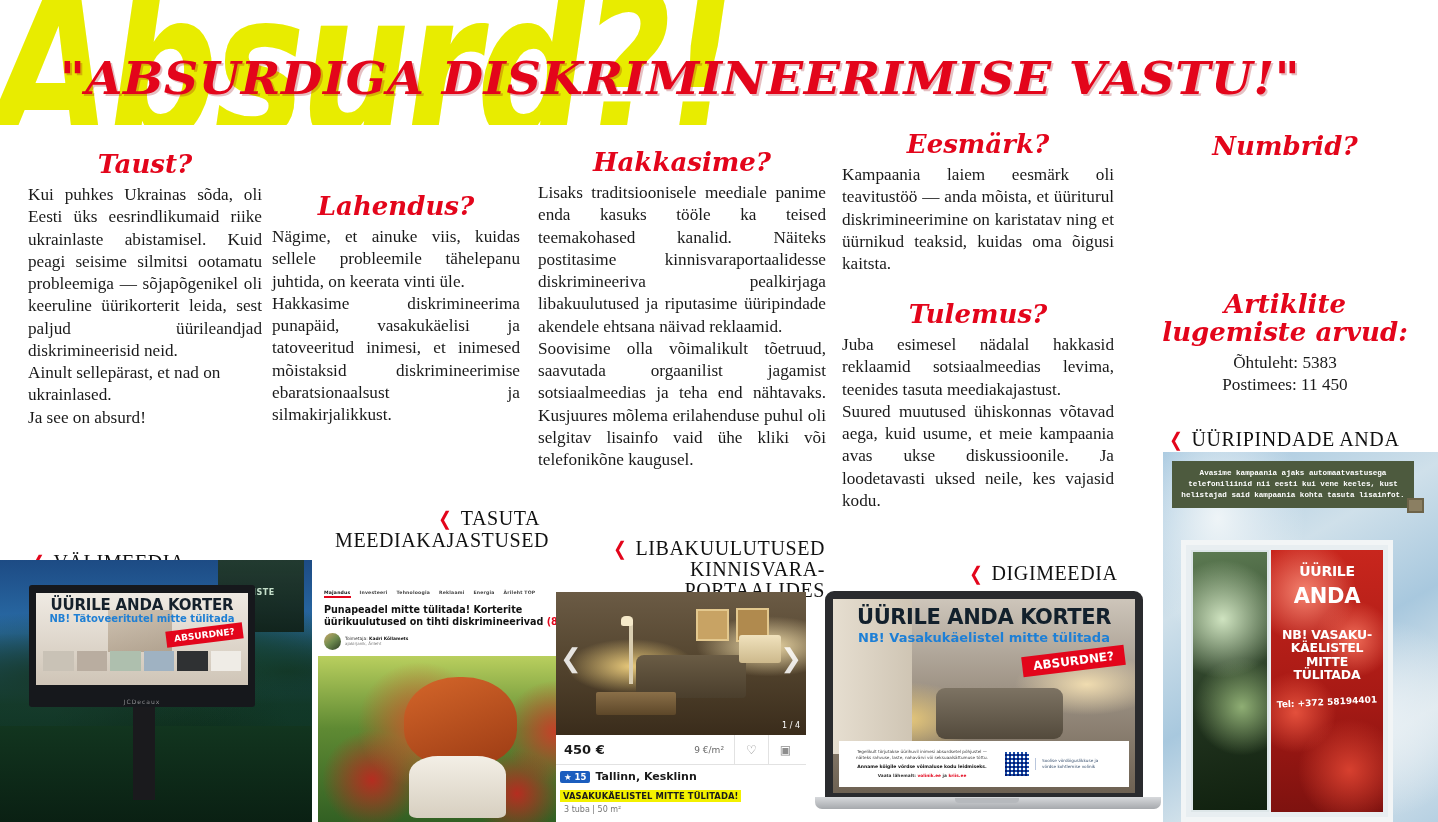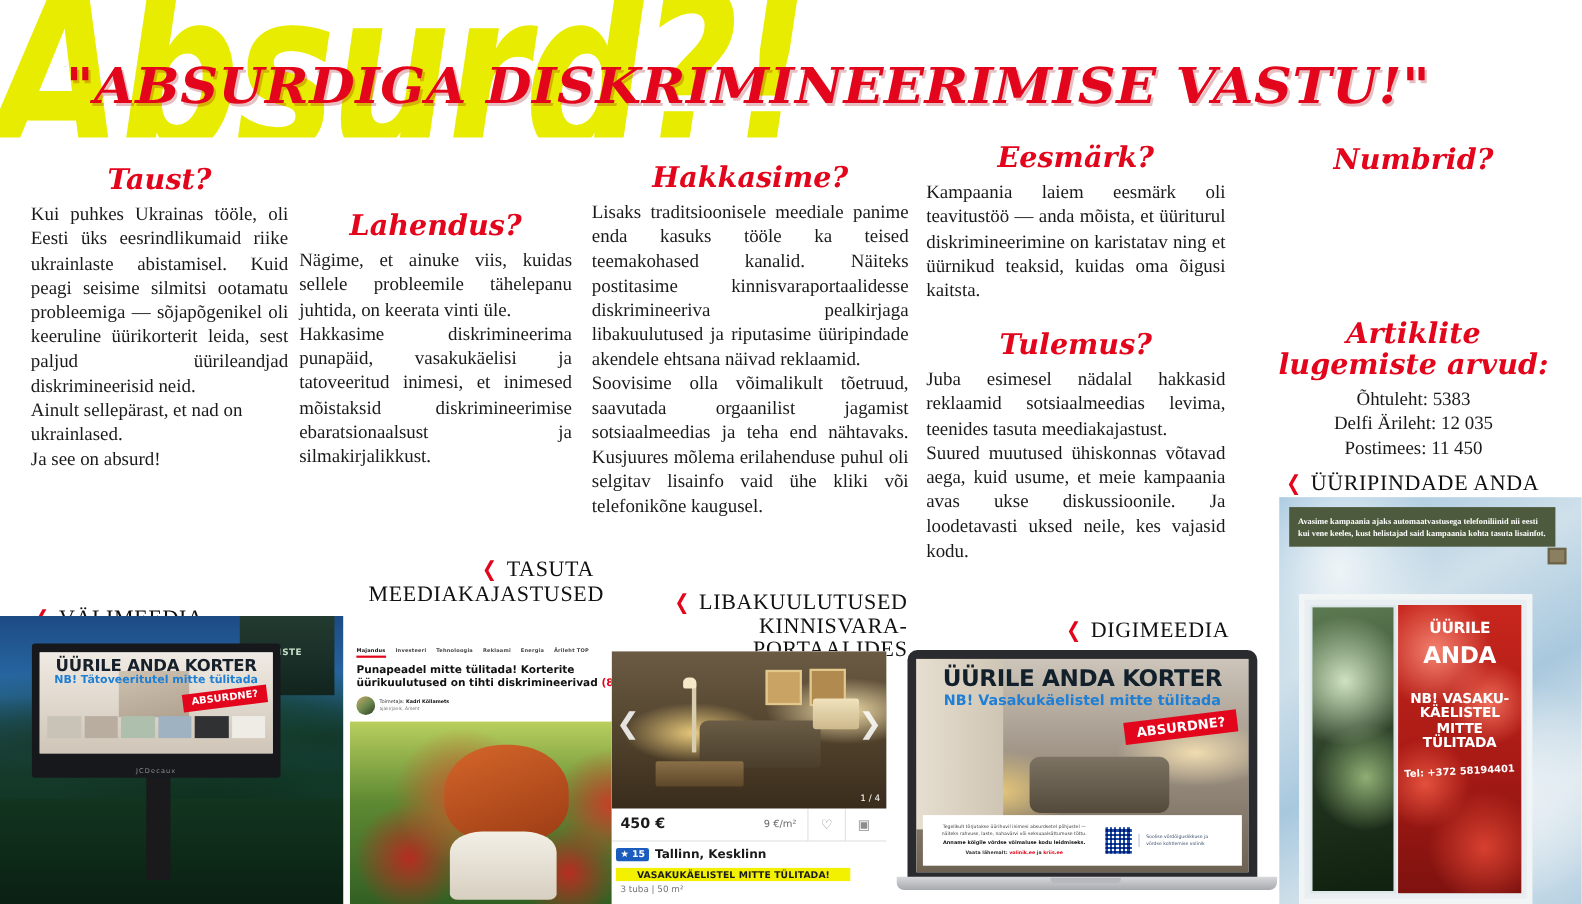--- a/index.html
+++ b/index.html
@@ -191,21 +191,21 @@
     font-size:9px; color:#6a6a6a; padding-right:10px; }
   .ls-ico { width:34px; text-align:center; font-size:12px; color:#8d8d8d;
     border-left:1px solid #e2e2e2; line-height:30px; height:30px; }
   .ls-loc { display:flex; align-items:center; gap:5px; padding:5px 4px 2px 4px; }
   .ls-star { background:#1b5dbe; color:#fff; font-family:"DejaVu Sans",sans-serif;
     font-size:8.5px; font-weight:700; padding:1px 4px; border-radius:2px; }
   .ls-city { font-family:"DejaVu Sans",sans-serif; font-weight:700;
     font-size:11px; color:#1a1a1a; }
   .ls-hl { margin:3px 4px 2px 4px; background:#f3f100; display:inline-block;
     font-family:"DejaVu Sans",sans-serif; font-weight:700; font-size:8.4px;
-    color:#1a1a1a; padding:1px 19px; letter-spacing:.1px; }
+    color:#1a1a1a; padding:1px 3px; letter-spacing:.1px; }
   .ls-meta { padding:1px 8px; font-family:"DejaVu Sans",sans-serif;
     font-size:8px; color:#767676; }
 
   
   #img-laptop { left: 815px; top: 585px; width: 350px; height: 237px; }
   .lt-body { position:absolute; left:10px; top:6px; width:318px; height:210px;
     background:#2a2b2e; border-radius:9px 9px 3px 3px; padding:8px; }
   .lt-base { position:absolute; left:0; top:212px; width:346px; height:12px;
     background:linear-gradient(180deg,#d7d9dc,#a6a9ad); border-radius:0 0 7px 7px; }
   .lt-notch { position:absolute; left:140px; top:213px; width:64px; height:5px;
@@ -246,22 +246,22 @@
 
   
   #img-window { left: 1163px; top: 452px; width: 275px; height: 370px;
     background:
       radial-gradient(ellipse at 20% 18%, #eef4f7 0%, rgba(238,244,247,0) 28%),
       radial-gradient(ellipse at 82% 72%, #e7eff4 0%, rgba(231,239,244,0) 26%),
       linear-gradient(150deg,#9fc3dd 0%, #cfe0ea 32%, #a8c8de 55%, #dfe9ee 78%, #b6d0e2 100%);
   }
   .wn-note { position:absolute; left:9px; top:9px; width:242px;
     background:#4d5a3e; padding:7px 8px; }
-  .wn-note p { font-family:Liberation Serif, serif; font-weight:700;
-    font-size:7.6px; line-height:1.46; color:#fff; }
+  .wn-note p { font-family:Liberation Mono, monospace; font-weight:700;
+    font-size:7.6px; line-height:1.46; color:#fff; text-align:center; }
   .wn-win { position:absolute; left:18px; top:88px; width:212px; height:282px;
     background:#e8eef1; border:5px solid #f2f5f6; }
   .wn-glass { position:absolute; left:5px; top:5px; width:78px; bottom:5px;
     background:
       radial-gradient(circle at 40% 26%, #cfe3c0 0%, rgba(207,227,192,0) 30%),
       radial-gradient(circle at 66% 60%, #8fae74 0%, rgba(143,174,116,0) 30%),
       linear-gradient(170deg,#5c7a52,#22341f 60%, #10210f);
     border:2px solid #dde6e8; }
   .wn-poster { position:absolute; right:5px; top:5px; width:112px; bottom:5px;
     background:
@@ -284,21 +284,21 @@
 <body>
 
 <div class="header">
   <div class="ghost-title">Absurd?!</div>
   <div class="main-title">"ABSURDIGA DISKRIMINEERIMISE VASTU!"</div>
 </div>
 
 <div class="col" id="col-taust">
   <div class="sec-head">Taust?</div>
   <div class="gap"></div>
-  <div class="body-text">Kui puhkes Ukrainas tööle, oli Eesti üks eesrindlikumaid riike ukrainlaste abistamisel. Kuid peagi seisime silmitsi ootamatu probleemiga — sõjapõgenikel oli keeruline üürikorterit leida, sest paljud üürileandjad diskrimineerisid neid.</div>
+  <div class="body-text">Kui puhkes Ukrainas sõda, oli Eesti üks eesrindlikumaid riike ukrainlaste abistamisel. Kuid peagi seisime silmitsi ootamatu probleemiga — sõjapõgenikel oli keeruline üürikorterit leida, sest paljud üürileandjad diskrimineerisid neid.</div>
   <div class="body-text" style="text-align:left;">Ainult sellepärast, et nad on ukrainlased.</div>
   <div class="body-text" style="text-align:left;">Ja see on absurd!</div>
 </div>
 
 <div class="col" id="col-lahendus">
   <div class="sec-head">Lahendus?</div>
   <div class="gap"></div>
   <div class="body-text">Nägime, et ainuke viis, kuidas sellele probleemile tähelepanu juhtida, on keerata vinti üle.</div>
   <div class="body-text">Hakkasime diskrimineerima punapäid, vasakukäelisi ja tatoveeritud inimesi, et inimesed mõistaksid diskrimineerimise ebaratsionaalsust ja silmakirjalikkust.</div>
 </div>
@@ -326,21 +326,20 @@
 <div class="col" id="col-numbrid">
   <div class="sec-head">Numbrid?</div>
   <div class="gap"></div>
 </div>
 
 <div class="col" id="col-artiklid">
   <div class="sec-head wrap">Artiklite</div>
   <div class="sec-head wrap">lugemiste arvud:</div>
   <div class="gap"></div>
   <div class="body-text center">Õhtuleht: 5383</div>
-  <div class="body-text center">Delfi Ärileht: 12 035</div>
   <div class="body-text center">Postimees: 11 450</div>
 </div>
 
 <div class="cap" id="cap-valimeedia">
   <span class="arrow">❮</span><span>VÄLIMEEDIA</span>
 </div>
 
 <div class="cap" id="cap-meedia">
   <div><span class="arrow">❮</span><span>TASUTA</span></div>
   <div>MEEDIAKAJASTUSED</div>

